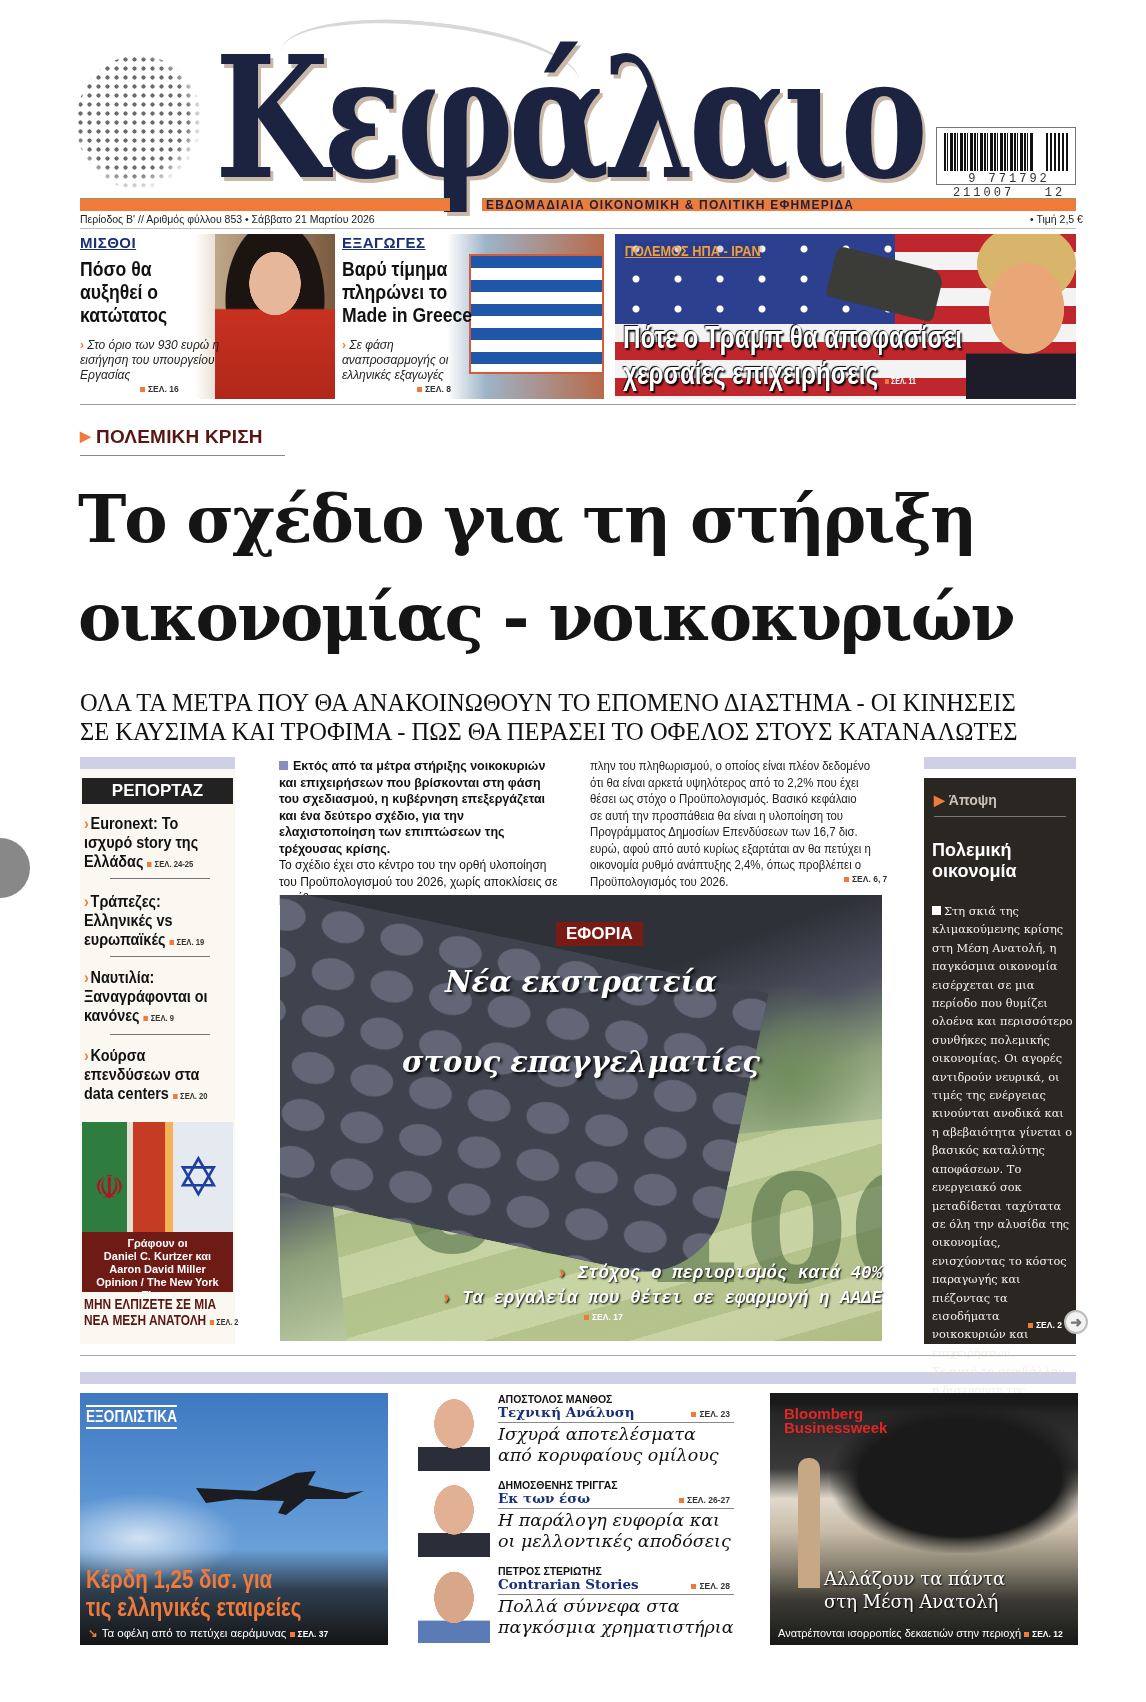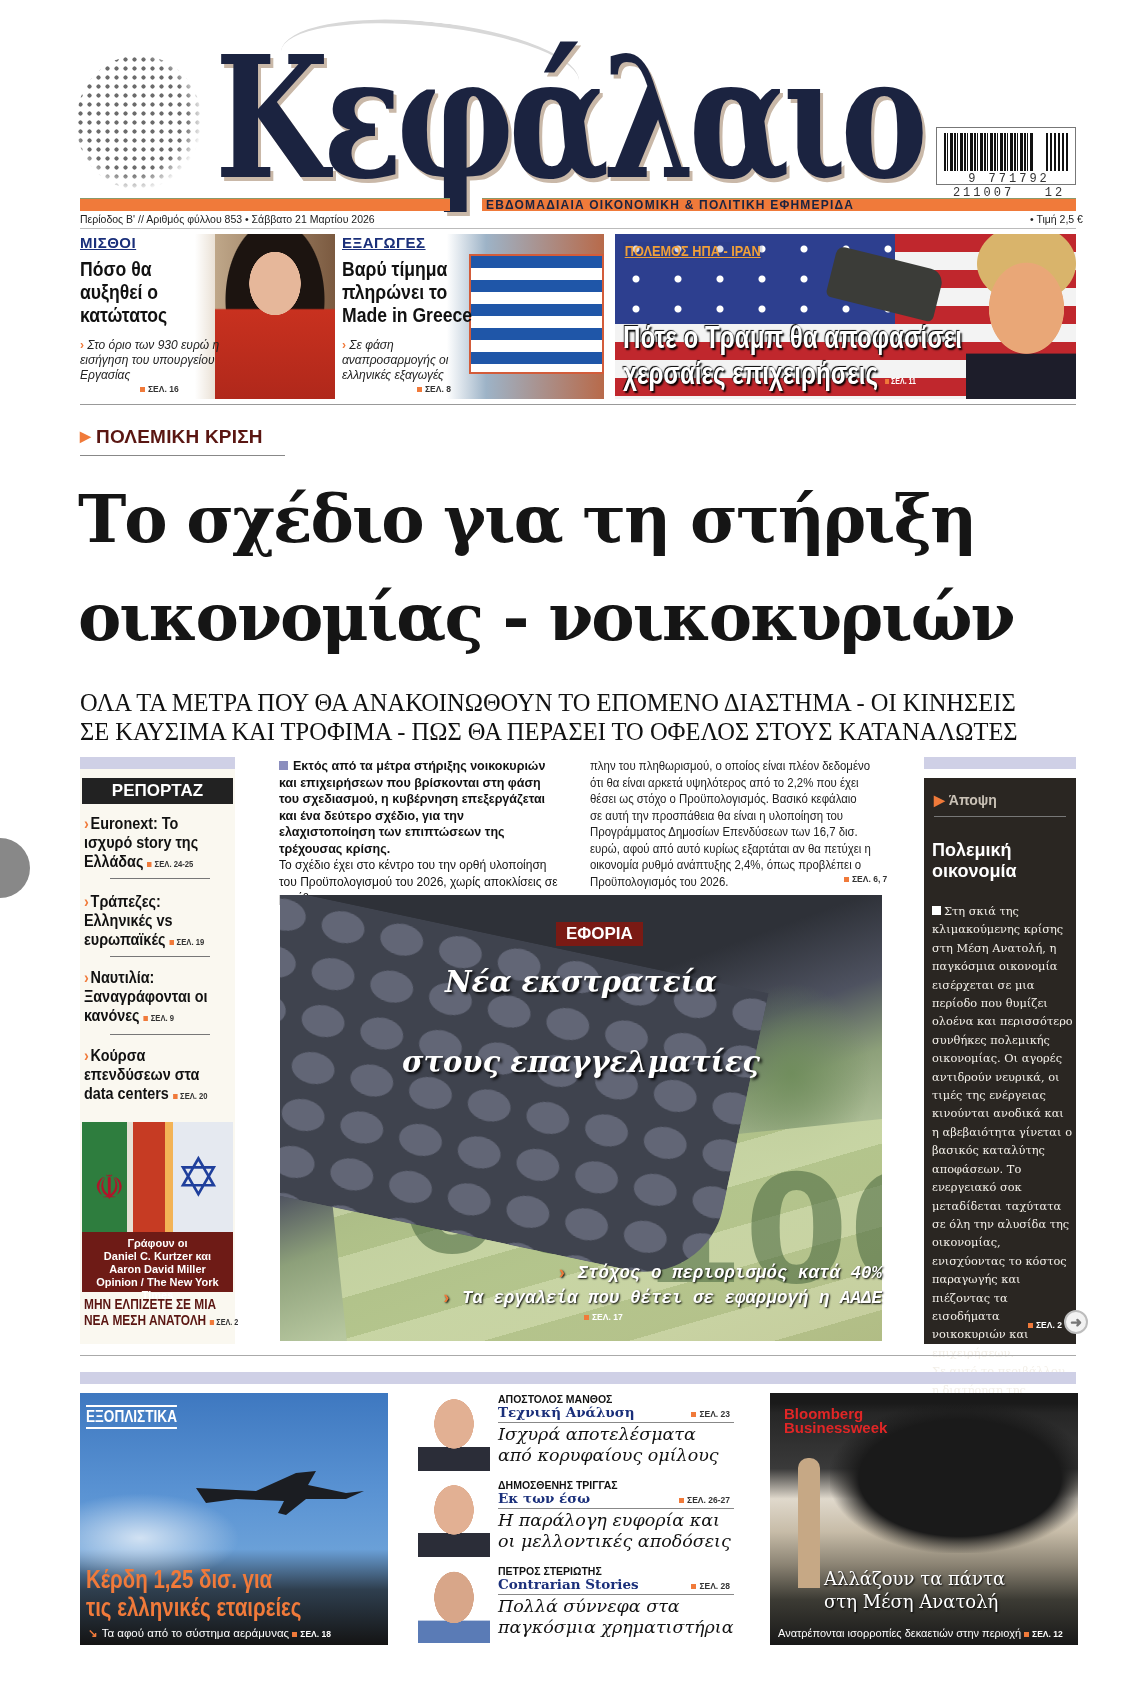--- a/index.html
+++ b/index.html
@@ -273,21 +273,21 @@
 <div class="abs strip-bot"></div>
 
 <div class="abs defense">
   <div class="cloud"></div>
   <svg class="jet" viewBox="0 0 170 60">
     <path d="M0 25 L60 28 L100 10 L120 8 L112 22 L150 30 L168 28 L150 36 L110 36 L90 52 L82 50 L88 38 L40 36 L10 40 Z" fill="#1b1d22"></path>
   </svg>
 </div>
 <div class="abs def-kicker">ΕΞΟΠΛΙΣΤΙΚΑ</div>
 <div class="abs def-head"><span>Κέρδη 1,25 δισ. για</span><br><span>τις ελληνικές εταιρείες</span></div>
-<div class="abs def-sub"><span class="gt">↘</span><span>Τα αφού από το σύστημα αεράμυνας</span> <span class="sel">ΣΕΛ. 18</span></div>
+<div class="abs def-sub"><span class="gt">↘</span><span>Τα οφέλη από το πετύχει αεράμυνας</span> <span class="sel">ΣΕΛ. 37</span></div>
 
 <div class="abs col-wrap">
   <div class="col-item" style="top:0;">
     <div class="col-photo"></div>
     <div class="col-author">ΑΠΟΣΤΟΛΟΣ ΜΑΝΘΟΣ</div>
     <div class="col-name">Τεχνική Ανάλυση</div>
     <div class="col-rule"></div>
     <div class="col-sel sel">ΣΕΛ. 23</div>
     <div class="col-title"><span>Ισχυρά αποτελέσματα</span><br><span>από κορυφαίους ομίλους</span></div>
   </div>

